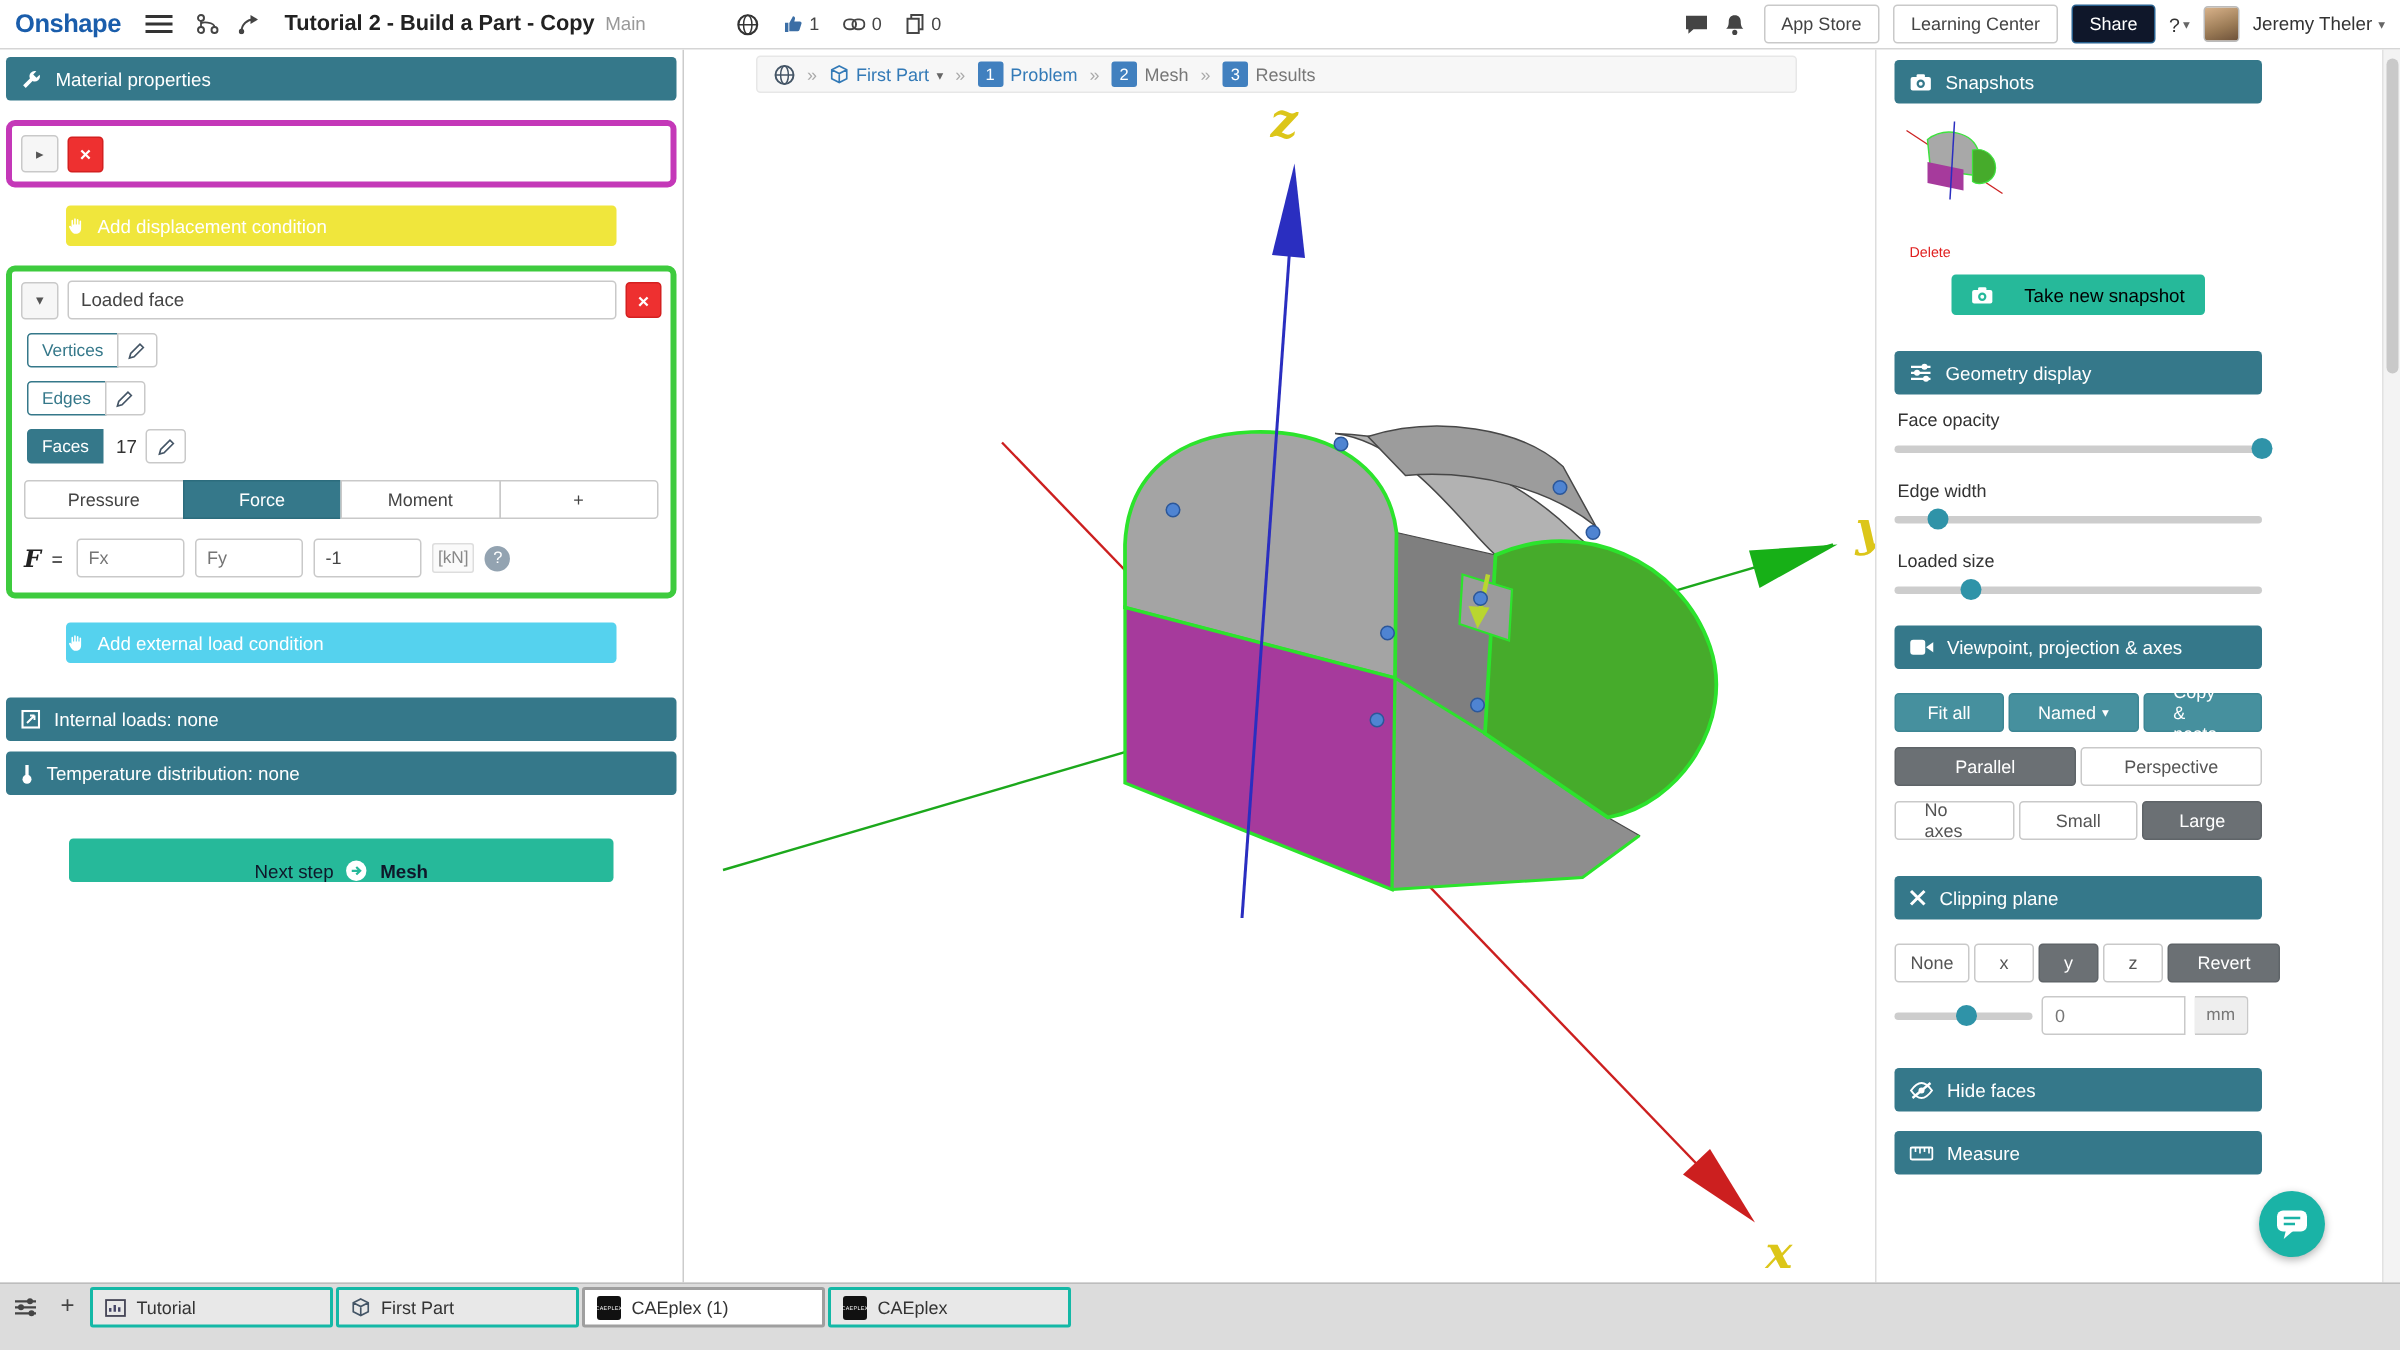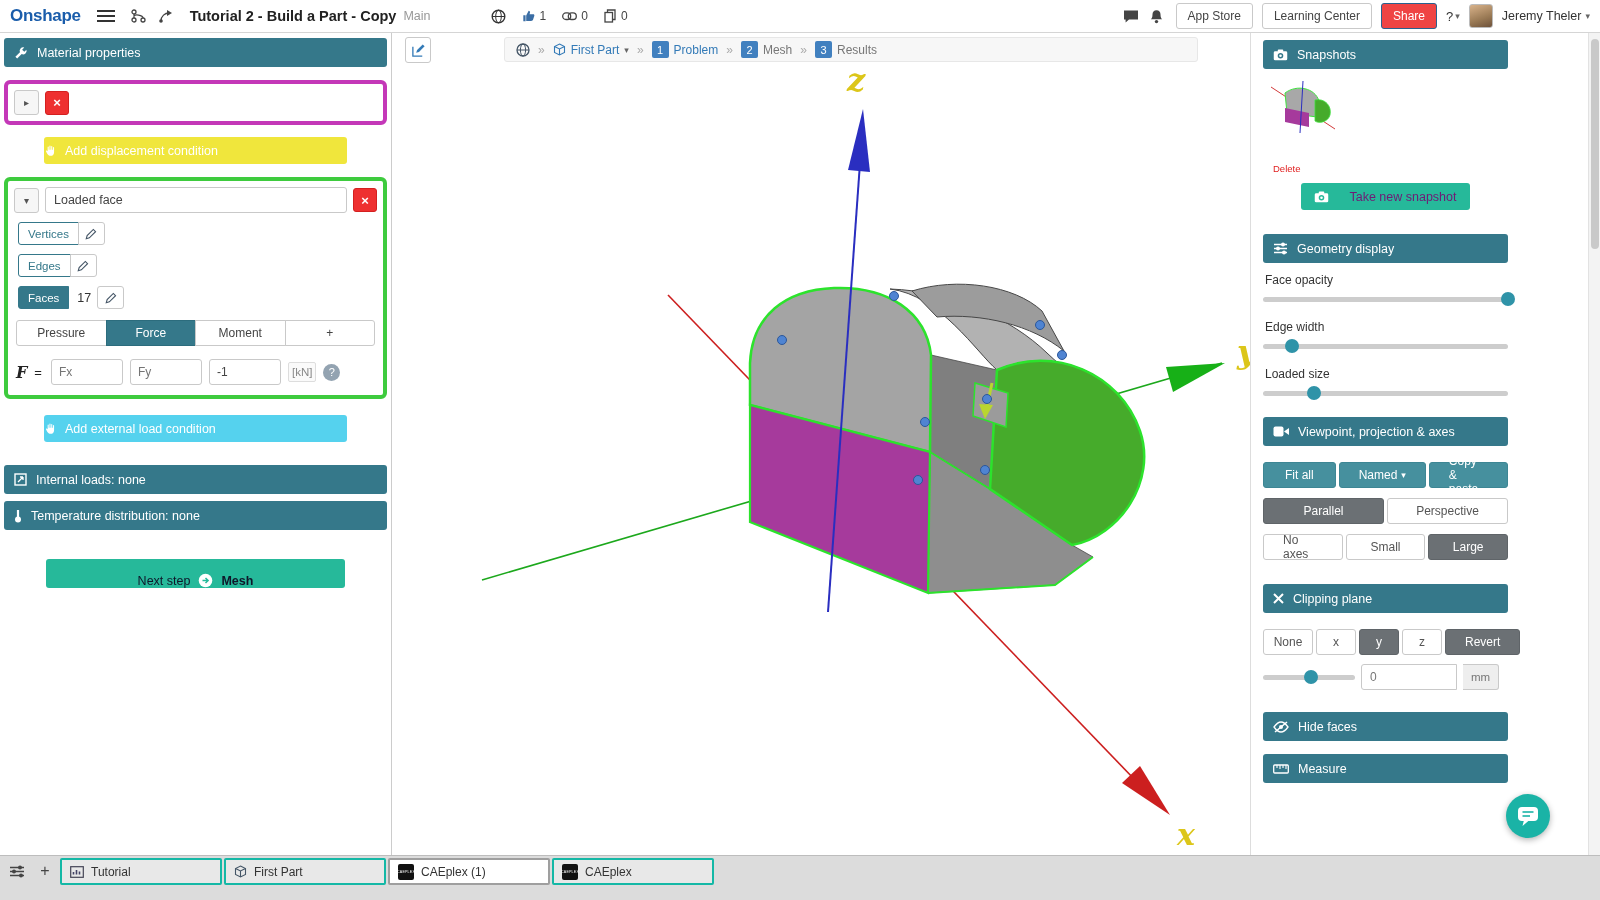--- a/index.html
+++ b/index.html
@@ -12,28 +12,28 @@
   #topbar{position:absolute;top:0;left:0;width:1600px;height:33px;background:#fff;border-bottom:1px solid #d5d5d5;display:flex;align-items:center;padding:0 10px;z-index:40}
   .logo{font-size:17px;font-weight:bold;color:#1a5dab;letter-spacing:-.3px;margin-right:16px}
   .burger{width:18px;height:12px;display:flex;flex-direction:column;justify-content:space-between;margin-right:16px;cursor:pointer}
   .burger i{display:block;height:2px;background:#333}
   .tb-ic{margin-right:12px;color:#444;cursor:pointer}
   .doc-title{font-size:14.5px;font-weight:bold;color:#222;margin-left:4px;white-space:nowrap}
   .doc-ws{font-size:12.5px;color:#999;margin-left:7px}
   .tb-stat{display:flex;align-items:center;gap:4px;font-size:12px;color:#444;margin-left:16px;cursor:pointer}
   .tb-right{margin-left:auto;display:flex;align-items:center;gap:9px}
   .tb-btn{height:26px;padding:0 11px;border:1px solid #c9c9c9;border-radius:3px;background:#fff;font-size:12px;color:#444;display:flex;align-items:center;cursor:pointer;white-space:nowrap}
-  .tb-btn.primary{background:#ef4444;border-color:#28618f;color:#fff}
+  .tb-btn.primary{background:#0f172a;border-color:#28618f;color:#fff}
   .help-q{font-size:13px;color:#333;display:flex;align-items:center;gap:2px;cursor:pointer}
   .caret{font-size:9px;color:#666}
   .avatar{width:24px;height:24px;border-radius:3px;background:linear-gradient(160deg,#d8b28a 0%,#9a7a55 60%,#6e523a 100%);border:1px solid #bbb}
   .user-name{font-size:12.5px;color:#333;display:flex;align-items:center;gap:4px;cursor:pointer}
 
   
-  #leftpanel{position:absolute;top:33px;left:0;width:392px;height:822px;background:#fff;border-right:1px solid #ccc;padding:5px 4px;z-index:10}
+  #leftpanel{position:absolute;top:33px;left:0;width:456px;height:822px;background:#fff;border-right:1px solid #ccc;padding:5px 4px;z-index:10}
   .sechdr{background:#35788a;color:#fff;min-height:29px;border-radius:3px;display:flex;align-items:center;gap:9px;padding:0 10px;font-size:12.5px;cursor:pointer}
   .condbox{border:4px solid;border-radius:6px;background:#fff;padding:6px;margin-top:13px}
   .condbox.magenta{border-color:#c438b8}
   .condbox.green{border-color:#3ecb3e}
   .cond-row{display:flex;align-items:center;gap:6px}
   .sq-btn{width:25px;height:25px;border:1px solid #c9c9c9;background:#f6f6f6;border-radius:3px;font-size:10px;color:#555;display:flex;align-items:center;justify-content:center;cursor:pointer}
   .cond-input{flex:1;height:26px;border:1px solid #c9c9c9;border-radius:3px;padding:0 8px;font-size:12.5px;color:#444;background:#fff}
   .x-btn{width:24px;height:24px;background:#ee3030;border:1px solid #d42020;border-radius:3px;color:#fff;font-size:13px;font-weight:bold;display:flex;align-items:center;justify-content:center;cursor:pointer}
   .wide-btn{display:flex;align-items:center;justify-content:flex-start;gap:8px;height:27px;border-radius:3px;color:#fff;font-size:12.5px;cursor:pointer}
   .wide-btn.yellow{background:#f0e63c;margin:12px 40px 0}
@@ -71,21 +71,21 @@
   .step.current{color:#337ab7}
   .vp-tools{position:absolute;top:6px;left:858px;display:flex;gap:5px;z-index:5}
   .vp-tool{width:22px;height:22px;border-radius:3px;display:flex;align-items:center;justify-content:center;cursor:pointer}
   .vp-tool.cam{background:#26b99a}
   .vp-tool.list{background:#fff;border:1px solid #d8d8d8}
 
   
   #rightpanel{position:absolute;top:33px;left:1250px;width:290px;height:822px;background:#fff;border-left:1px solid #ddd;padding:7px 32px 0 12px;z-index:10}
   .thumb-zone{position:relative;height:112px}
   .del-link{position:absolute;left:10px;top:94px;font-size:9.5px;color:#e02020;cursor:pointer}
-  .snap-btn{background:#26b99a;height:27px;margin:2px 38px 0;display:flex;align-items:center;justify-content:center;gap:20px;color:#701a75;border-radius:3px;font-size:12.5px;cursor:pointer}
+  .snap-btn{background:#26b99a;height:27px;margin:2px 38px 0;display:flex;align-items:center;justify-content:center;gap:20px;color:#000000;border-radius:3px;font-size:12.5px;cursor:pointer}
   .slider-label{font-size:12px;color:#333;margin:10px 0 1px 2px}
   .slider{position:relative;height:22px;cursor:pointer}
   .slider .track{position:absolute;top:9px;left:0;right:0;height:5px;background:#cdcdcd;border-radius:3px}
   .slider .thumb{position:absolute;top:11px;width:14px;height:14px;border-radius:50%;background:#2f93a8;transform:translate(-50%,-50%)}
   .btn-row{display:flex;gap:3px;margin-top:10px}
   .btn-row.first{margin-top:16px}
   .rbtn{height:26px;font-size:12px;display:flex;align-items:center;justify-content:center;gap:4px;border-radius:3px;border:1px solid #c9c9c9;background:#fff;color:#555;padding:0 19px;cursor:pointer}
   .rbtn.teal{background:#46909e;border-color:#3d8694;color:#fff}
   .rbtn.dark{background:#6b7074;border-color:#5f6468;color:#fff}
   .hdr-gap{margin-top:13px}

